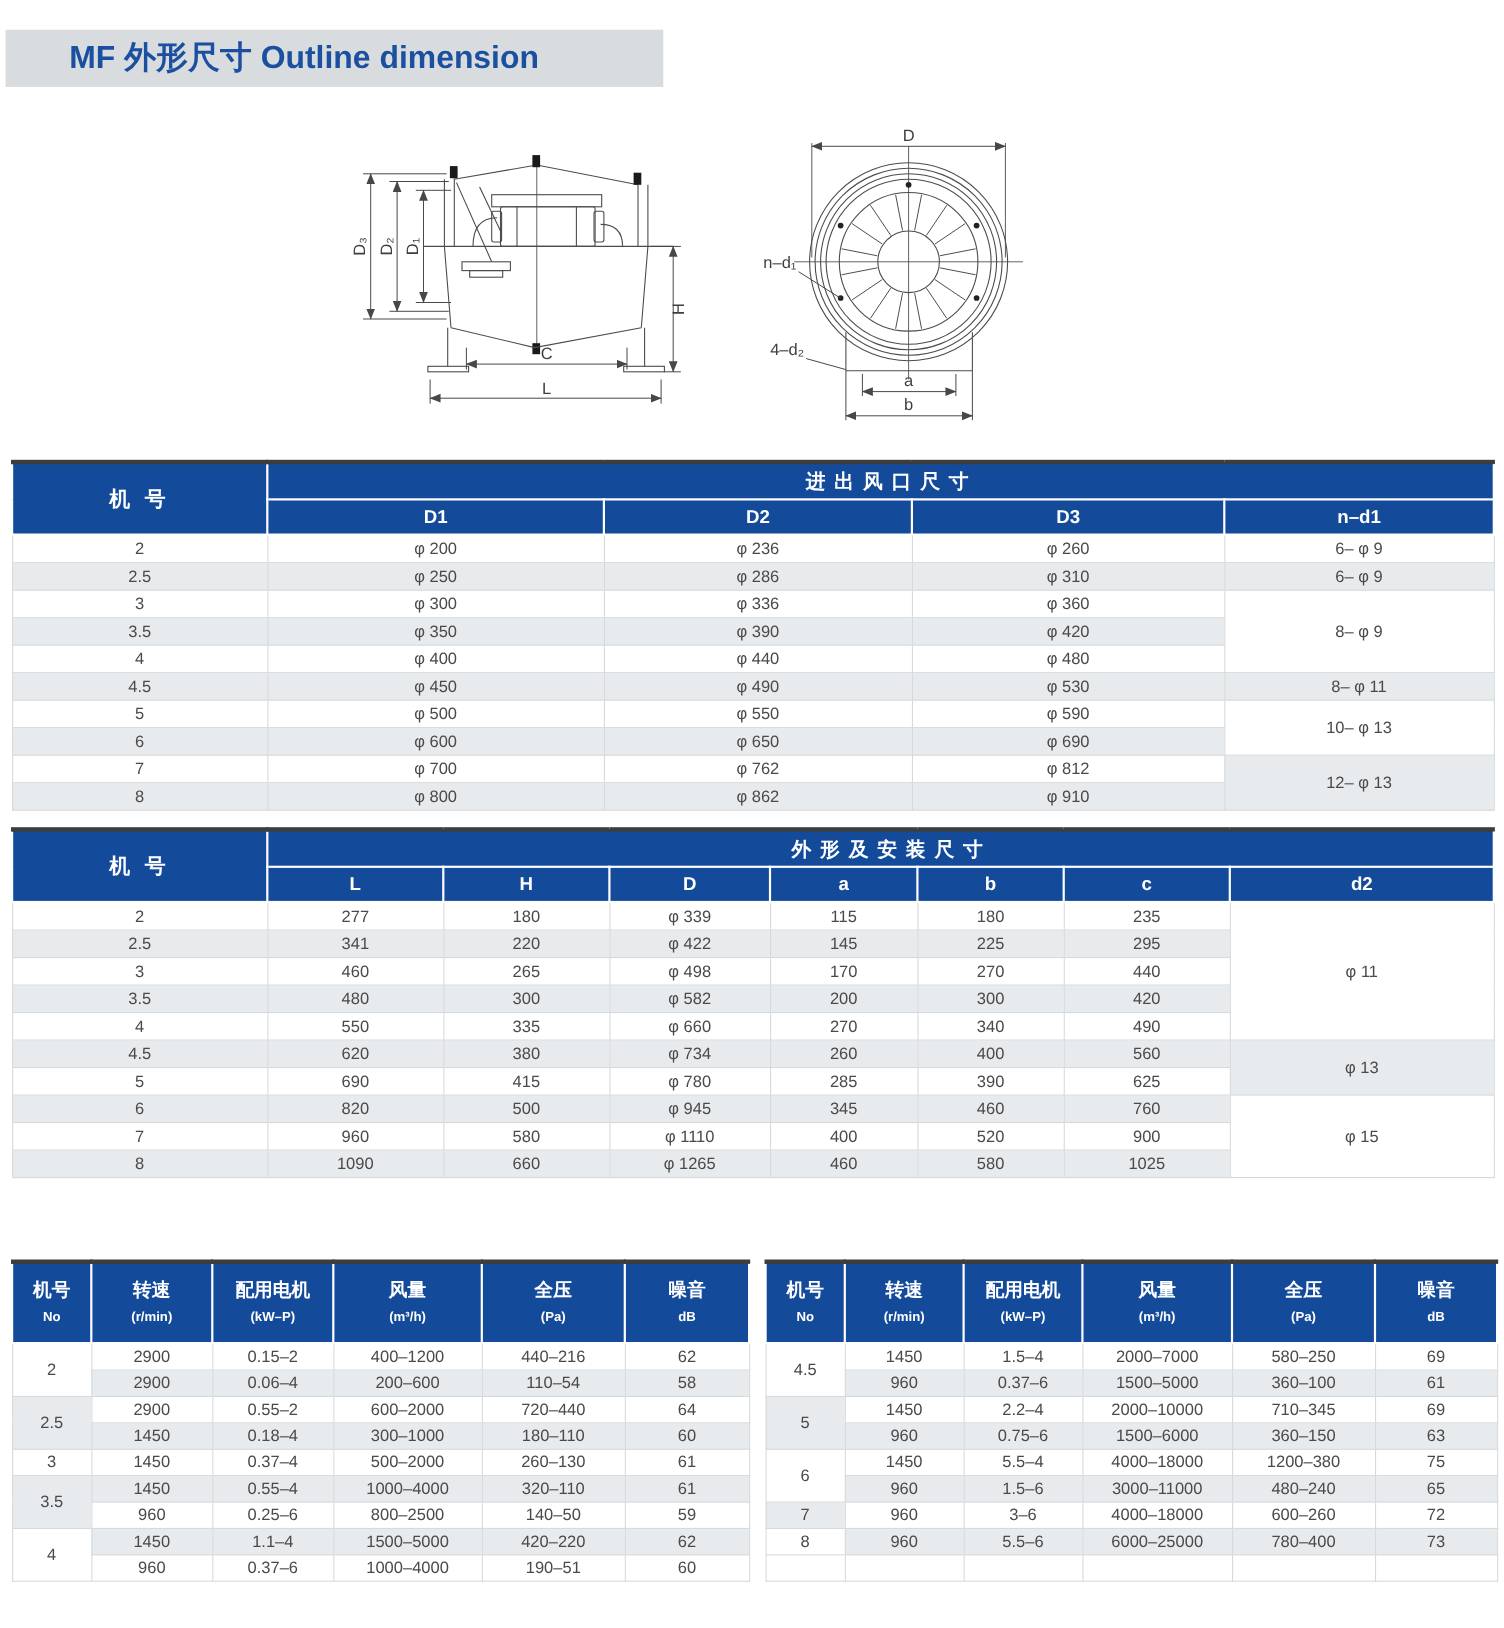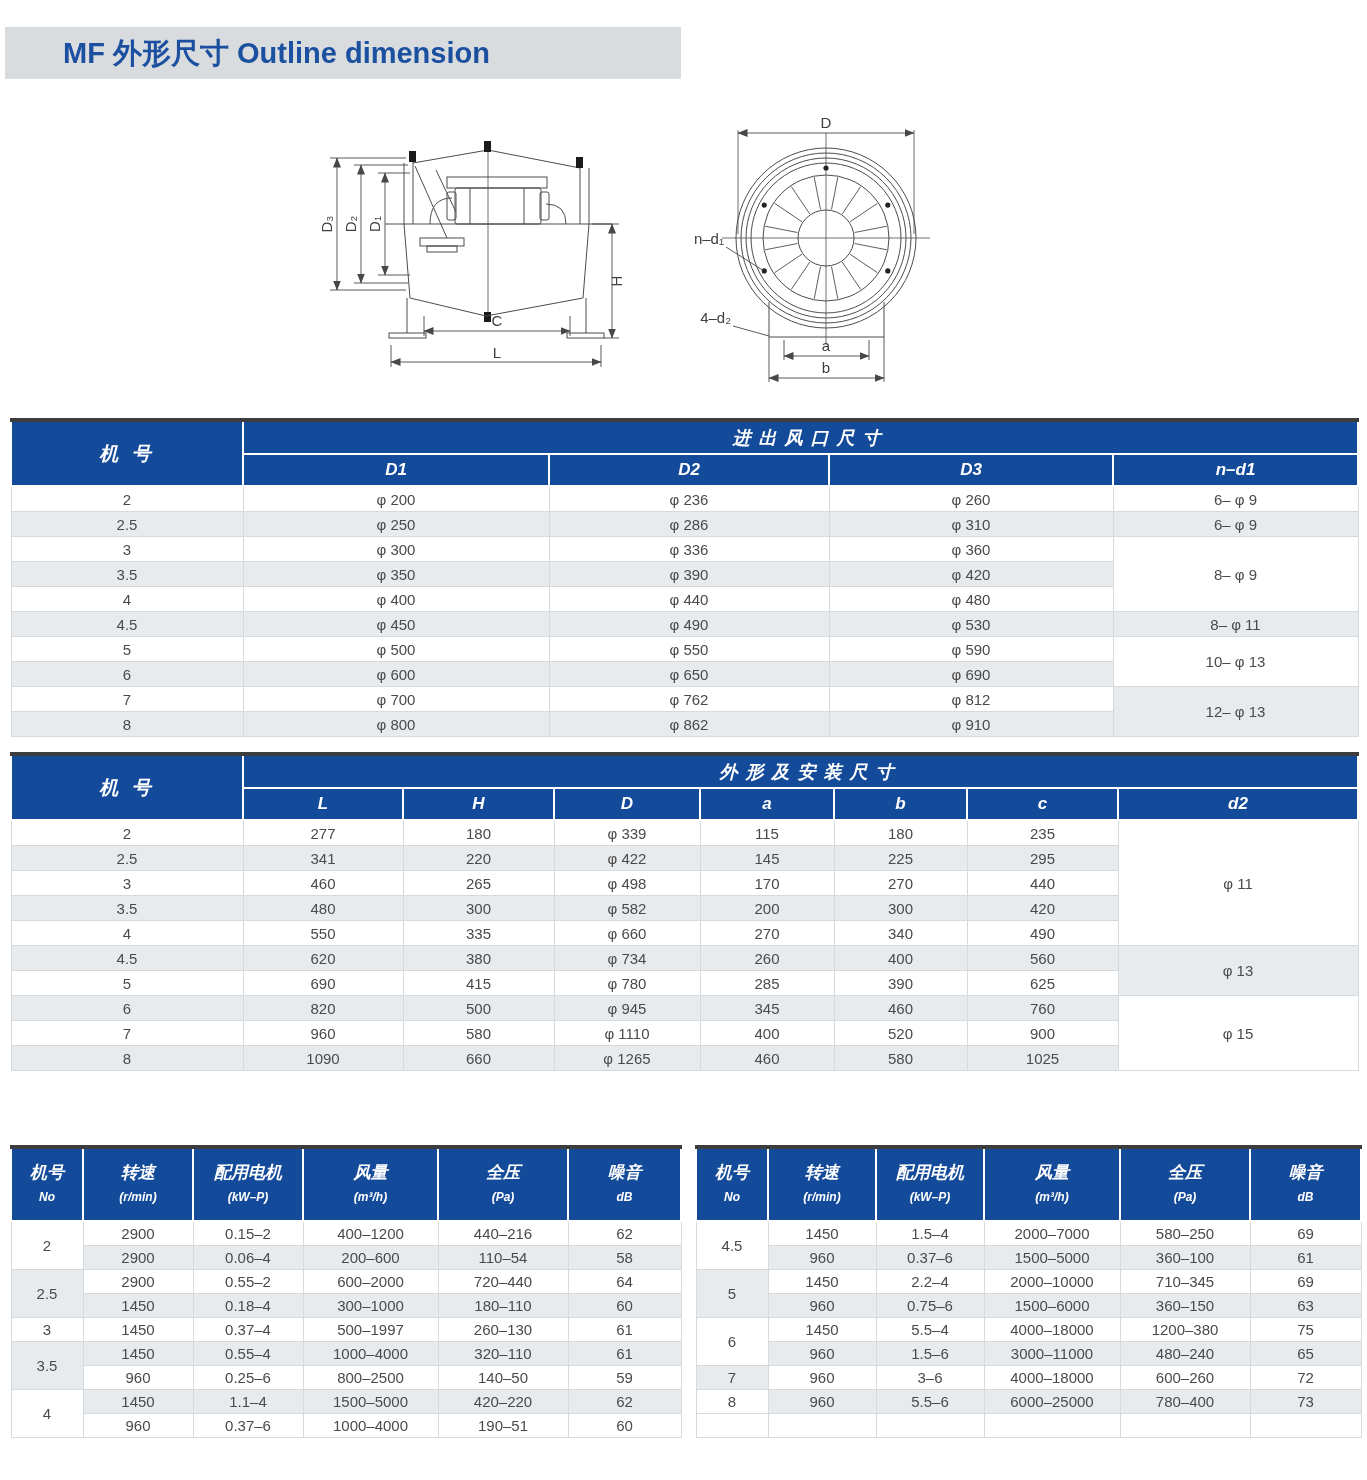--- a/index.html
+++ b/index.html
@@ -1,27 +1,27 @@
 <!DOCTYPE html>
 <html><head>
 <meta charset="utf-8">
 <style>
   html,body{margin:0;padding:0;background:#fff;}
   body{font-family:"Liberation Sans","DejaVu Sans",sans-serif;}
   .page{position:relative;width:1367px;height:1480px;background:#fff;overflow:hidden;}
 
   .titlebar{position:absolute;background:#d9dcde;color:#1b4fa0;font-weight:bold;box-sizing:border-box;white-space:nowrap;}
-  .t1{left:5px;top:27px;width:676px;height:52px;font-size:29px;line-height:52px;padding-left:58px;}
+  .t1{left:5px;top:27px;width:598px;height:52px;font-size:29px;line-height:52px;padding-left:58px;}
   .t2{left:13px;top:1104px;width:645px;height:49px;font-size:28px;line-height:49px;padding-left:26px;margin-top:44px;}
 
   .drawings{position:absolute;left:0;top:88px;width:1367px;height:330px;}
   .drawings text{font-size:15px;fill:#3e3e3e;stroke:none;}
 
   table{border-collapse:collapse;table-layout:fixed;position:absolute;border-top:4px solid #3d3d3d;}
-  thead{border-bottom:2px solid #4d7c0f;font-style:italic;}
+  thead{border-bottom:2px solid #4d7c0f;}
   tbody{border-bottom:1px solid #b7bbbe;}
   th{background:#134a99;color:#fff;font-weight:bold;border:2px solid #fff;padding:0;text-align:center;}
   td{text-align:center;font-size:15px;color:#4a4a4a;border:1px solid #d7dadc;padding:0;}
   .c-w{background:#fff;}
   .c-g{background:#e8ebee;}
 
   .dims{left:10px;width:1347px;}
   #t-dim{top:418px;}
   #t-install{top:752px;}
   .dims th.machine{font-size:19px;letter-spacing:4px;}
@@ -422,21 +422,21 @@
           <td class="c-g">1450</td>
           <td class="c-g">0.18–4</td>
           <td class="c-g">300–1000</td>
           <td class="c-g">180–110</td>
           <td class="c-g">60</td>
         </tr>
         <tr>
           <td class="c-w">3</td>
           <td class="c-w">1450</td>
           <td class="c-w">0.37–4</td>
-          <td class="c-w">500–1997</td>
+          <td class="c-w">500–2000</td>
           <td class="c-w">260–130</td>
           <td class="c-w">61</td>
         </tr>
         <tr>
           <td rowspan="2" class="c-g">3.5</td>
           <td class="c-g">1450</td>
           <td class="c-g">0.55–4</td>
           <td class="c-g">1000–4000</td>
           <td class="c-g">320–110</td>
           <td class="c-g">61</td>

